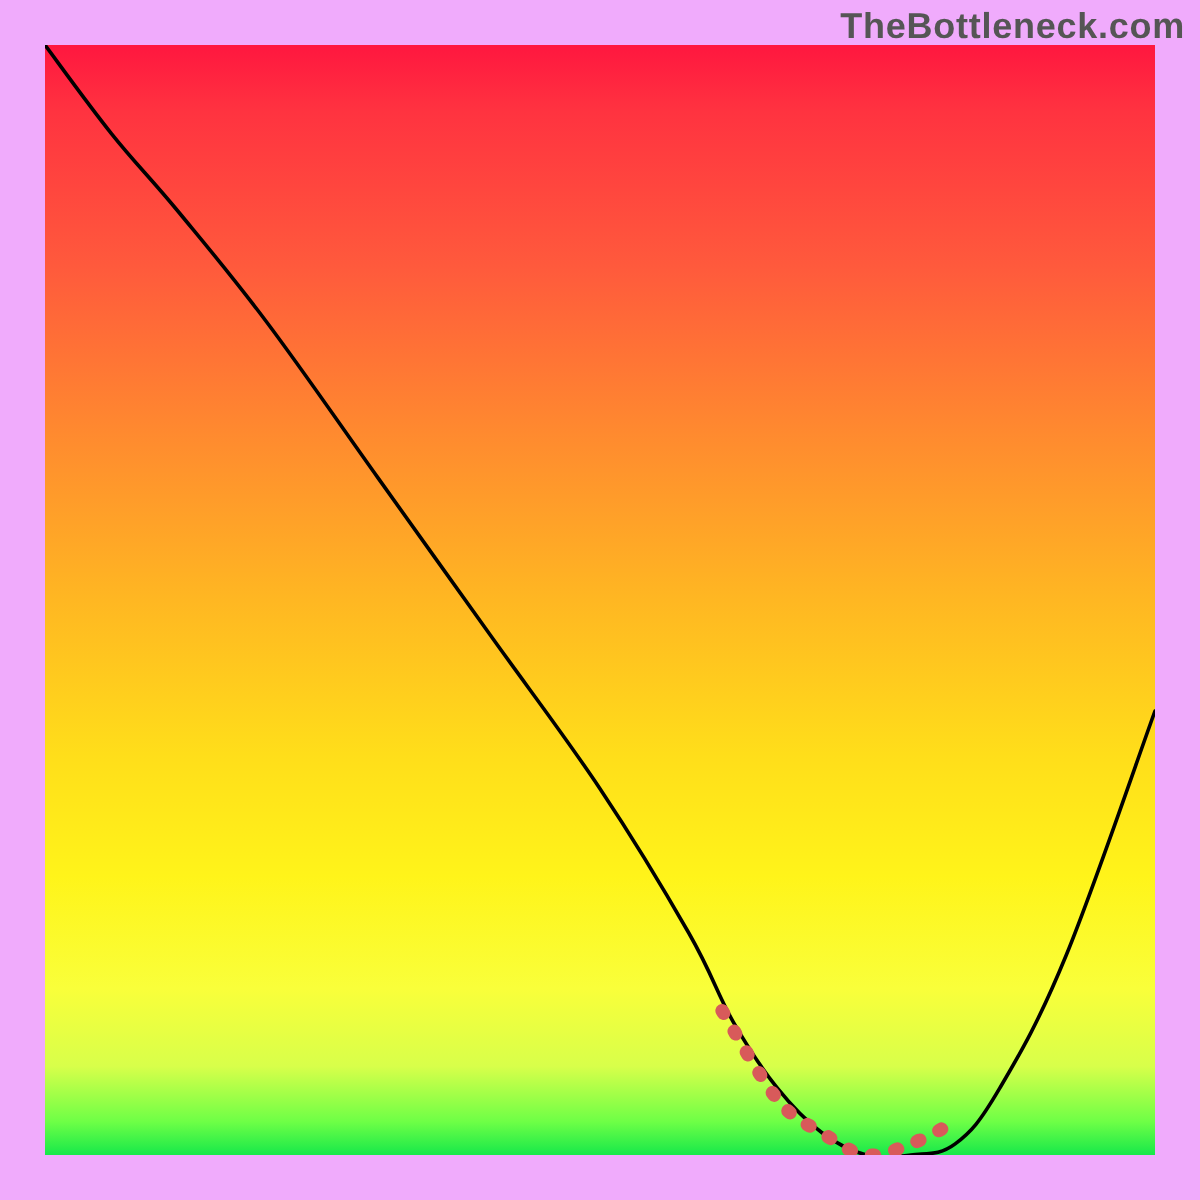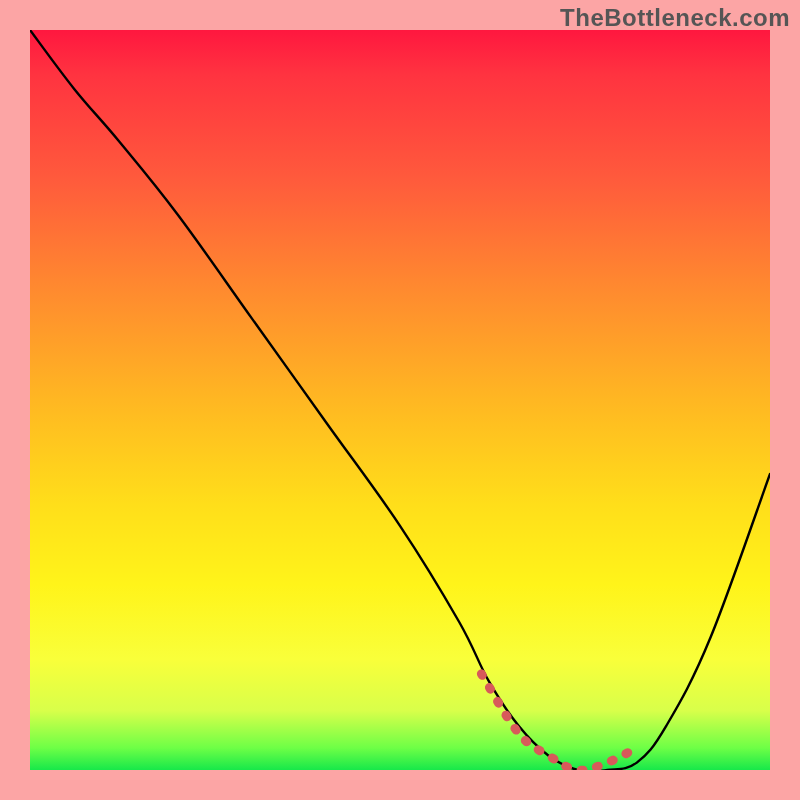--- a/index.html
+++ b/index.html
@@ -1,19 +1,19 @@
 <!DOCTYPE html>
 <html><head>
 <meta charset="utf-8">
 <style>
   * { margin: 0; padding: 0; box-sizing: border-box; }
   html, body { width: 800px; height: 800px; background: #000; overflow: hidden; }
   .outer {
     width: 800px; height: 800px;
-    background: #fca5a5;
+    background: #f0abfc;
     position: relative;
   }
   .watermark {
     position: absolute;
     top: 4px; right: 10px;
     color: #555;
     font-family: Arial, Helvetica, sans-serif;
     font-size: 24px;
     font-weight: bold;
     letter-spacing: 0.5px;

